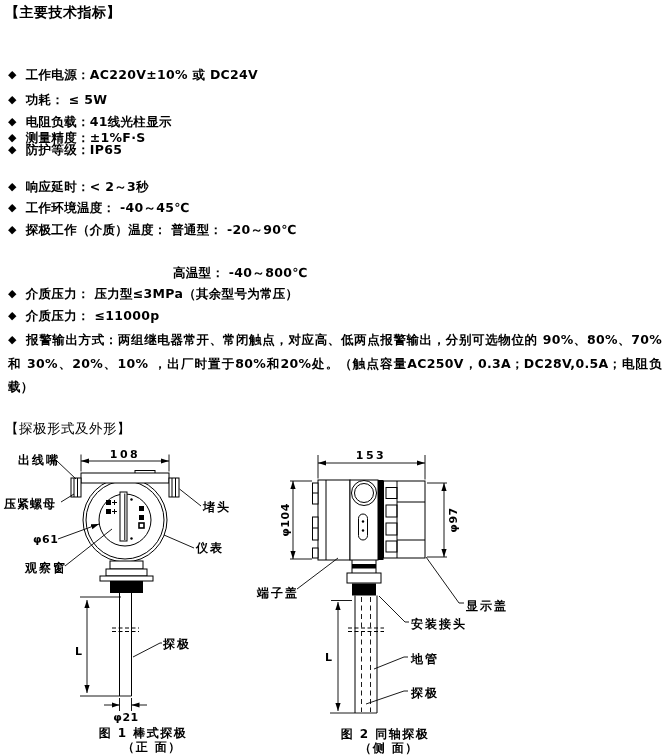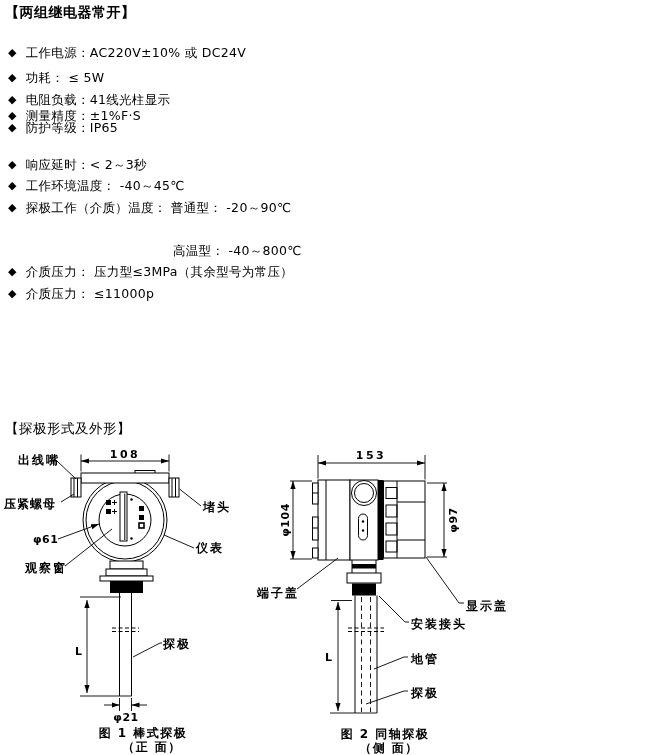--- a/index.html
+++ b/index.html
@@ -3,21 +3,21 @@
 <meta charset="utf-8">
 <style>
   html,body{margin:0;padding:0;background:#fff;}
   .page{
     position:relative;width:665px;height:755px;background:#ffffff;
     font-family:"DejaVu Sans","Liberation Sans",sans-serif;color:#000;
     overflow:hidden;
   }
   .doc-title{position:absolute;left:5px;top:4px;font-size:14px;font-weight:bold;letter-spacing:.5px;}
   .sec2-title{position:absolute;left:5px;top:420px;font-size:13.5px;font-weight:normal;letter-spacing:.5px;}
-  .spec-line{position:absolute;left:8px;font-size:12.5px;font-weight:normal;white-space:nowrap;letter-spacing:.3px;}
+  .spec-line{position:absolute;left:8px;font-size:12.5px;font-weight:bold;white-space:nowrap;letter-spacing:.3px;margin-top:22px;}
   .spec-line .bullet{display:inline-block;margin-right:9px;font-size:11px;transform:translateY(-1px);}
   .para{white-space:normal;width:654px;line-height:23px;text-align:justify;}
   .noind{left:273px;}
   .noind2{left:173px;}
   svg.diagram{position:absolute;left:0;top:443px;}
   svg .ln{stroke:#000;stroke-width:1;fill:none;}
   svg .fw{stroke:#000;stroke-width:1;fill:#fff;}
   svg .fb{fill:#000;stroke:none;}
   svg .dim{stroke:#000;stroke-width:.9;fill:none;}
   svg .dash{stroke:#000;stroke-width:1;fill:none;stroke-dasharray:4 2.5;}
@@ -25,33 +25,34 @@
   svg text.lbl{letter-spacing:2px;}
   svg text.dimtxt{font-size:11px;letter-spacing:2.5px;}
   svg text.dimsm{font-size:11px;letter-spacing:.5px;}
   svg text.cap{letter-spacing:1.5px;}
 </style>
 </head>
 <body>
 
 <div class="page">
 
-  <div class="doc-title">【两组继电器常开】</div>
+  <div class="doc-title">【主要技术指标】</div>
 
   <div class="spec-line" style="top:45px"><span class="bullet">◆</span><span>工作电源：AC220V±10% 或 DC24V</span></div>
   <div class="spec-line" style="top:70px"><span class="bullet">◆</span><span>功耗： ≤ 5W</span></div>
   <div class="spec-line" style="top:92px"><span class="bullet">◆</span><span>电阻负载：41线光柱显示</span></div>
   <div class="spec-line" style="top:108px"><span class="bullet">◆</span><span>测量精度：±1%F·S</span></div>
   <div class="spec-line" style="top:120px"><span class="bullet">◆</span><span>防护等级：IP65</span></div>
   <div class="spec-line" style="top:157px"><span class="bullet">◆</span><span>响应延时：&lt; 2～3秒</span></div>
   <div class="spec-line" style="top:178px"><span class="bullet">◆</span><span>工作环境温度： -40～45℃</span></div>
   <div class="spec-line" style="top:200px"><span class="bullet">◆</span><span>探极工作（介质）温度： 普通型： -20～90℃</span></div>
   <div class="spec-line noind2" style="top:243px"><span>高温型： -40～800℃</span></div>
   <div class="spec-line" style="top:264px"><span class="bullet">◆</span><span>介质压力： 压力型≤3MPa（其余型号为常压）</span></div>
   <div class="spec-line" style="top:286px"><span class="bullet">◆</span><span>介质压力： ≤11000p</span></div>
+  <div class="spec-line para" style="top:306px"><span class="bullet">◆</span><span>报警输出方式：两组继电器常开、常闭触点，对应高、低两点报警输出，分别可选物位的 90%、80%、70% 和 30%、20%、10% ，出厂时置于80%和20%处。（触点容量AC250V，0.3A；DC28V,0.5A；电阻负载）</span></div>
 
   <div class="sec2-title">【探极形式及外形】</div>
 
   <svg class="diagram" width="665" height="312" viewBox="0 443 665 312">
     <defs>
       <marker id="arrow" markerWidth="9" markerHeight="7" refX="8" refY="3" orient="auto-start-reverse" markerUnits="userSpaceOnUse">
         <path d="M0,0.4 L8,3 L0,5.6 Z" fill="#000"></path>
       </marker>
     </defs>
 

